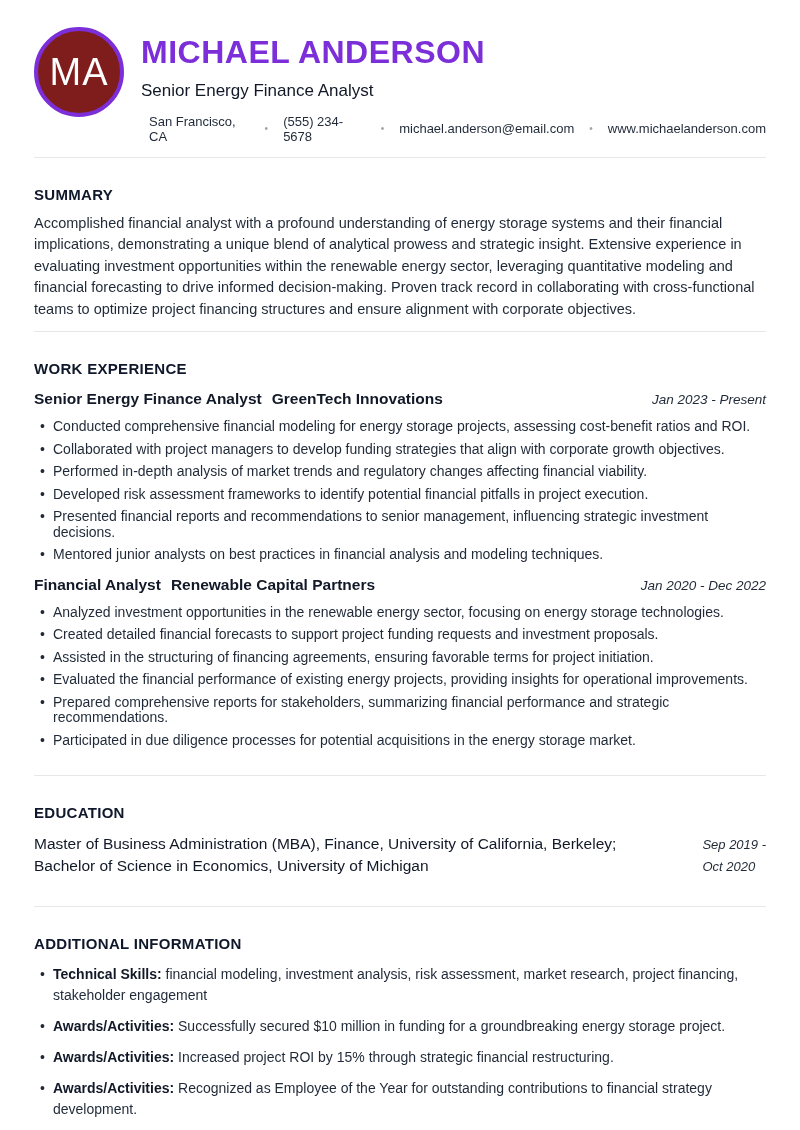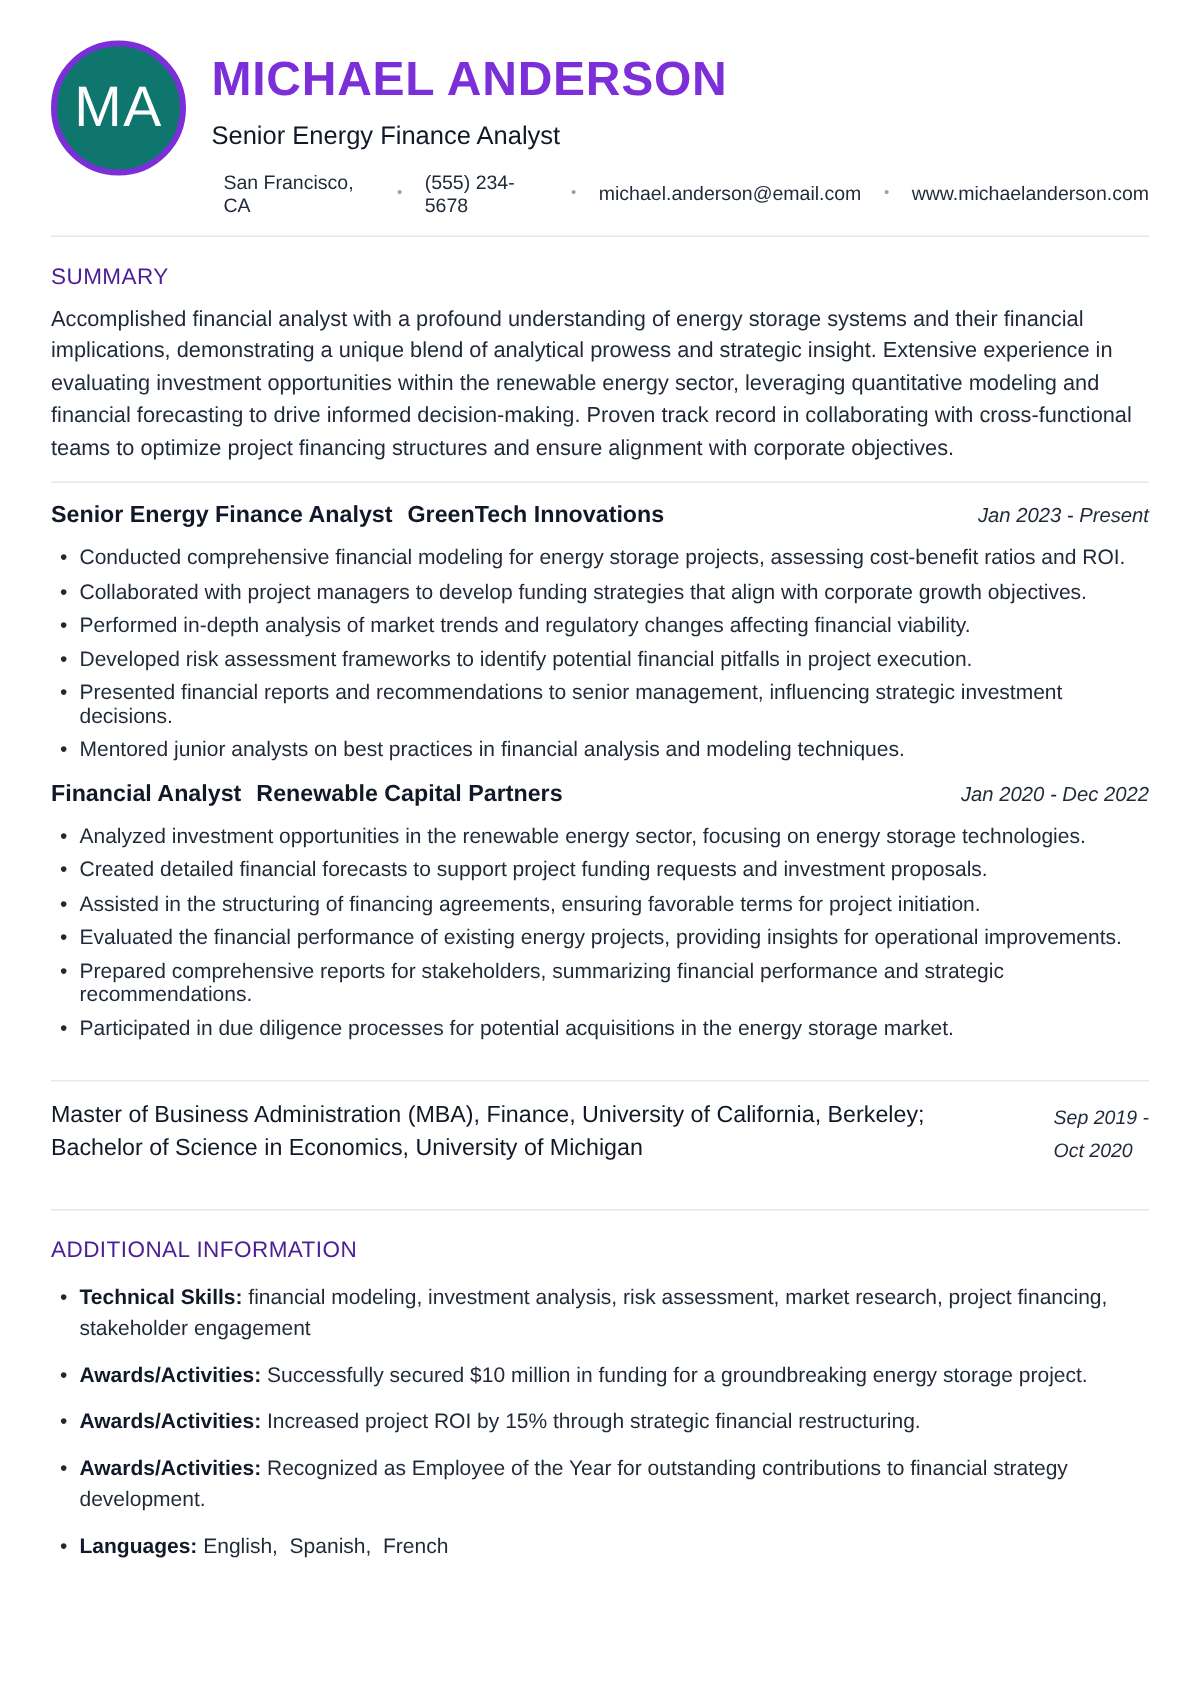--- a/index.html
+++ b/index.html
@@ -11,40 +11,40 @@
     color: #1f2937;
   }
   .page { padding: 27px 34px 0 34px; }
 
   
   .header { display: flex; align-items: flex-start; gap: 17px; }
   .avatar {
     flex: 0 0 auto;
     width: 90px; height: 90px;
     border-radius: 50%;
-    background: #0f766e;
+    background: #7f1d1d;
     border: 4px solid #7c2fd9;
     display: flex; align-items: center; justify-content: center;
     color: #ffffff; font-size: 38px; font-weight: 400; letter-spacing: 1px;
   }
   .header-text { padding-top: 9px; }
   .name { color: #7c2fd9; font-size: 32px; font-weight: 700; letter-spacing: 0.5px; line-height: 1.05; }
   .person-title { margin-top: 11px; font-size: 17px; font-weight: 500; color: #111827; }
   .contact { margin-top: 13px; padding-left: 8px; display: flex; align-items: center; gap: 15px; font-size: 13px; color: #1f2937; }
   .contact .sep { color: #9ca3af; font-size: 10px; line-height: 13px; }
 
   hr.divider { border: none; border-top: 1px solid #e7e7e7; }
   .hr-header  { margin-top: 13px; }
   .hr-summary { margin-top: 11px; }
   .hr-work    { margin-top: 27px; }
   .hr-edu     { margin-top: 28px; }
 
   .section-heading {
-    color: #4c1d95; font-size: 15px; font-weight: 400;
-    letter-spacing: 0.3px; margin-top: 18px;
+    color: #0f172a; font-size: 15px; font-weight: 700;
+    letter-spacing: 0.3px; margin-top: 28px;
   }
 
   
   .summary-text { margin-top: 10px; font-size: 14.5px; line-height: 21.5px; color: #1f2937; }
 
   
   .job { margin-top: 13px; }
   .job-header { display: flex; justify-content: space-between; align-items: baseline; }
   .job-title-line { font-size: 15.5px; font-weight: 700; color: #111827; }
   .company { margin-left: 10px; }
@@ -98,20 +98,21 @@
   <hr class="divider hr-header">
 
   <div>
     <div class="section-heading">SUMMARY</div>
     <p class="summary-text">Accomplished financial analyst with a profound understanding of energy storage systems and their financial implications, demonstrating a unique blend of analytical prowess and strategic insight. Extensive experience in evaluating investment opportunities within the renewable energy sector, leveraging quantitative modeling and financial forecasting to drive informed decision-making. Proven track record in collaborating with cross-functional teams to optimize project financing structures and ensure alignment with corporate objectives.</p>
   </div>
 
   <hr class="divider hr-summary">
 
   <div>
+    <div class="section-heading">WORK EXPERIENCE</div>
 
     <div class="job">
       <div class="job-header">
         <div class="job-title-line">
           <span>Senior Energy Finance Analyst</span><span class="company">GreenTech Innovations</span>
         </div>
         <span class="dates">Jan 2023 - Present</span>
       </div>
       <ul class="bullets">
         <li>Conducted comprehensive financial modeling for energy storage projects, assessing cost-benefit ratios and ROI.</li>
@@ -137,20 +138,21 @@
         <li>Evaluated the financial performance of existing energy projects, providing insights for operational improvements.</li>
         <li>Prepared comprehensive reports for stakeholders, summarizing financial performance and strategic recommendations.</li>
         <li>Participated in due diligence processes for potential acquisitions in the energy storage market.</li>
       </ul>
     </div>
   </div>
 
   <hr class="divider hr-work">
 
   <div>
+    <div class="section-heading">EDUCATION</div>
     <div class="edu-row">
       <div class="edu-degree">Master of Business Administration (MBA), Finance, University of California, Berkeley; Bachelor of Science in Economics, University of Michigan</div>
       <div class="edu-dates">
         <div>Sep 2019 -</div>
         <div>Oct 2020</div>
       </div>
     </div>
   </div>
 
   <hr class="divider hr-edu">

